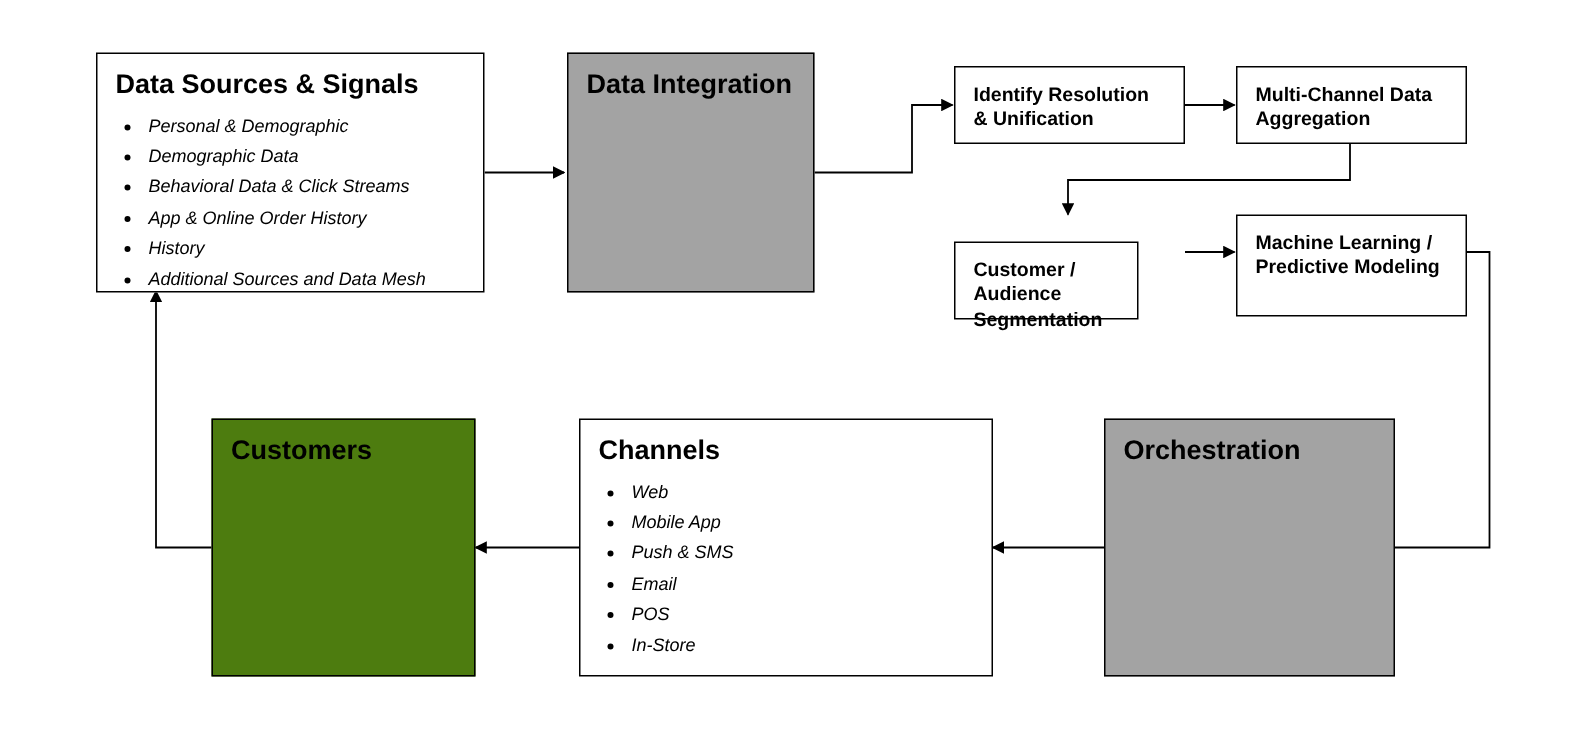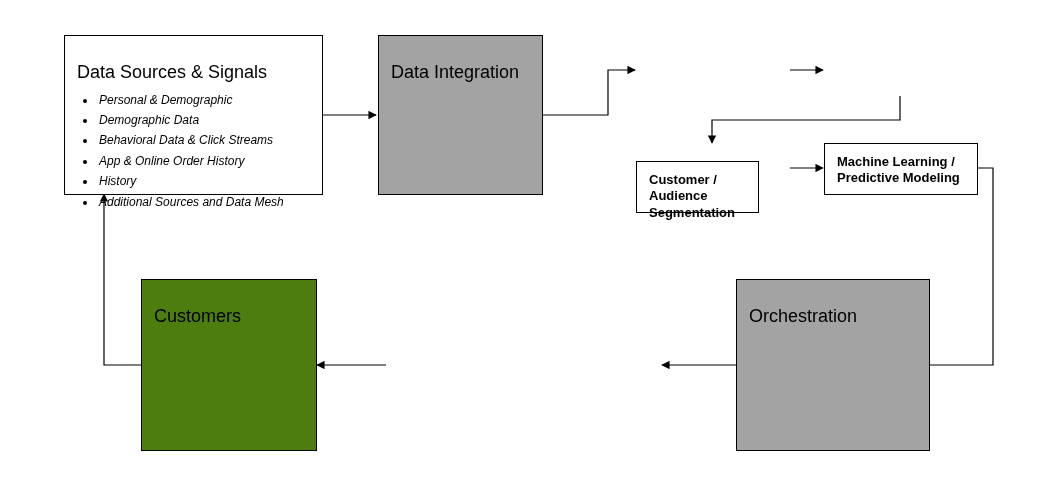--- a/index.html
+++ b/index.html
@@ -17,23 +17,23 @@
     position: absolute;
     border: 1px solid #000;
     box-sizing: border-box;
     padding: 10px 12px 10px 12px;
     background: #fff;
   }
   .box.gray { background: #a3a3a3; }
   .box.pink { background: #4d7c0f; }
   .box-title {
     font-size: 18px;
-    font-weight: 400;
+    font-weight: 700;
     line-height: 1.2;
-    margin: 16px 0 6px 0;
+    margin: 0 0 6px 0;
   }
   .box-title.small {
     font-size: 13px;
     font-weight: 700;
     line-height: 1.25;
     margin: 0;
   }
   ul.items {
     margin: 2px 0 0 0;
     padding-left: 20px;
@@ -91,32 +91,49 @@
       <li>App &amp; Online Order History</li>
       <li>History</li>
       <li>Additional Sources and Data Mesh</li>
     </ul>
   </div>
 
   <div class="box gray" style="left:378px; top:35px; width:165px; height:160px;">
     <div class="box-title" style="font-size:18px;">Data Integration</div>
   </div>
 
+  <div class="box" style="left:636px; top:44px; width:154px; height:52px; padding:10px 12px;">
+    <div class="box-title small">Identify Resolution &amp; Unification</div>
+  </div>
 
+  <div class="box" style="left:824px; top:44px; width:154px; height:52px; padding:10px 12px;">
+    <div class="box-title small">Multi-Channel Data Aggregation</div>
+  </div>
 
   <div class="box" style="left:636px; top:143px; width:123px; height:52px; padding:10px 12px;margin-top:18px;">
     <div class="box-title small">Customer / Audience Segmentation</div>
   </div>
 
-  <div class="box" style="left:824px; top:143px; width:154px; height:52px; padding:10px 12px;">
+  <div class="box" style="left:824px; top:143px; width:154px; height:68px; padding:10px 12px;">
     <div class="box-title small">Machine Learning / Predictive Modeling</div>
   </div>
 
   <div class="box gray" style="left:736px; top:279px; width:194px; height:172px;">
     <div class="box-title">Orchestration</div>
   </div>
 
+  <div class="box" style="left:386px; top:279px; width:276px; height:172px;">
+    <div class="box-title">Channels</div>
+    <ul class="items">
+      <li>Web</li>
+      <li>Mobile App</li>
+      <li>Push &amp; SMS</li>
+      <li>Email</li>
+      <li>POS</li>
+      <li>In-Store</li>
+    </ul>
+  </div>
 
   <div class="box pink" style="left:141px; top:279px; width:176px; height:172px;">
     <div class="box-title">Customers</div>
   </div>
 
 </div>
 
 </body></html>

